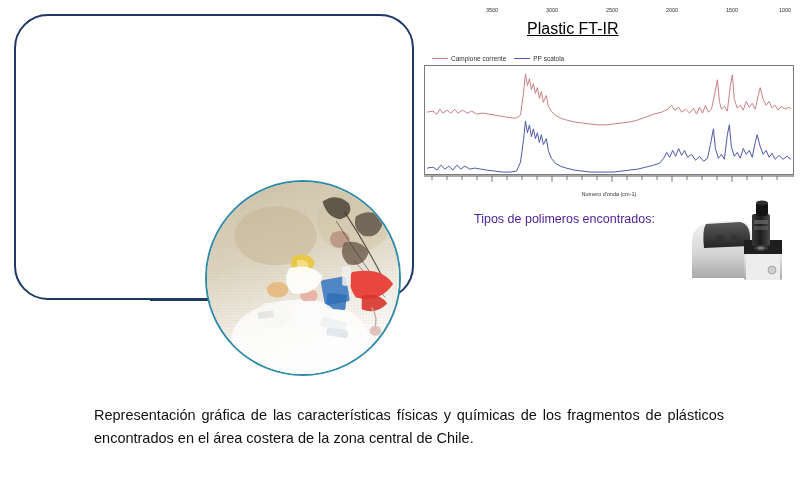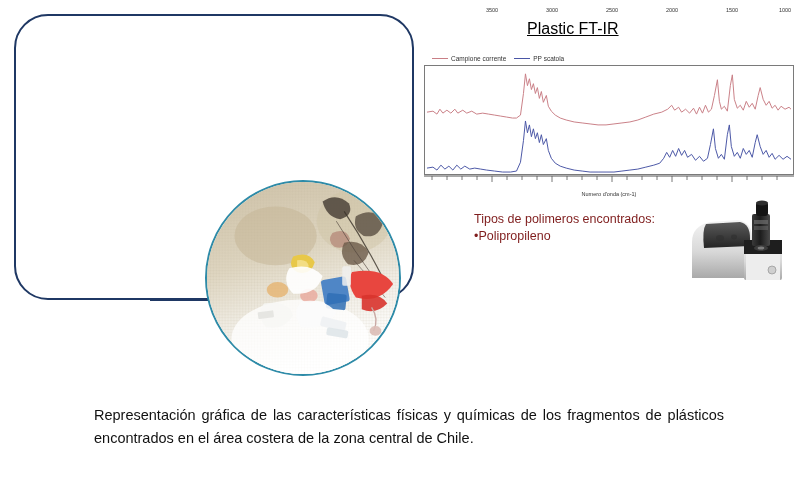--- a/index.html
+++ b/index.html
@@ -140,21 +140,21 @@
   #ftir-ylabel{
     position:absolute; left:404px; top:118px;
     font-size:5.5px; color:#333;
     transform:rotate(-90deg) translateX(-50%);
     transform-origin:left center;
     white-space:nowrap;
   }
 
   #polymer-text{
     position:absolute; left:474px; top:211px;
-    font-size:12.5px; line-height:17px; color:#7f1d1d;
+    font-size:12.5px; line-height:17px; color:#4c1d95;
   }
 
   
   #instrument{
     position:absolute; left:688px; top:198px;
     width:98px; height:84px;
   }
 
   
   #caption{
@@ -416,21 +416,20 @@
 <div class="tick-label" style="left:552px;">3000</div>
 <div class="tick-label" style="left:612px;">2500</div>
 <div class="tick-label" style="left:672px;">2000</div>
 <div class="tick-label" style="left:732px;">1500</div>
 <div class="tick-label" style="left:785px;">1000</div>
 <div id="ftir-xlabel">Numero d'onda (cm-1)</div>
 <div id="ftir-ylabel">Assorbanza relativa</div>
 
 <div id="polymer-text">
   <div>Tipos de polimeros encontrados:</div>
-  <div>•Polipropileno</div>
 </div>
 
 <svg id="instrument" viewBox="0 0 98 84">
   <defs>
     <linearGradient id="bodyG" x1="0" y1="0" x2="0" y2="1">
       <stop offset="0%" stop-color="#f4f4f4"></stop>
       <stop offset="55%" stop-color="#d8d8d8"></stop>
       <stop offset="100%" stop-color="#a9a9a9"></stop>
     </linearGradient>
     <linearGradient id="darkG" x1="0" y1="0" x2="0" y2="1">

